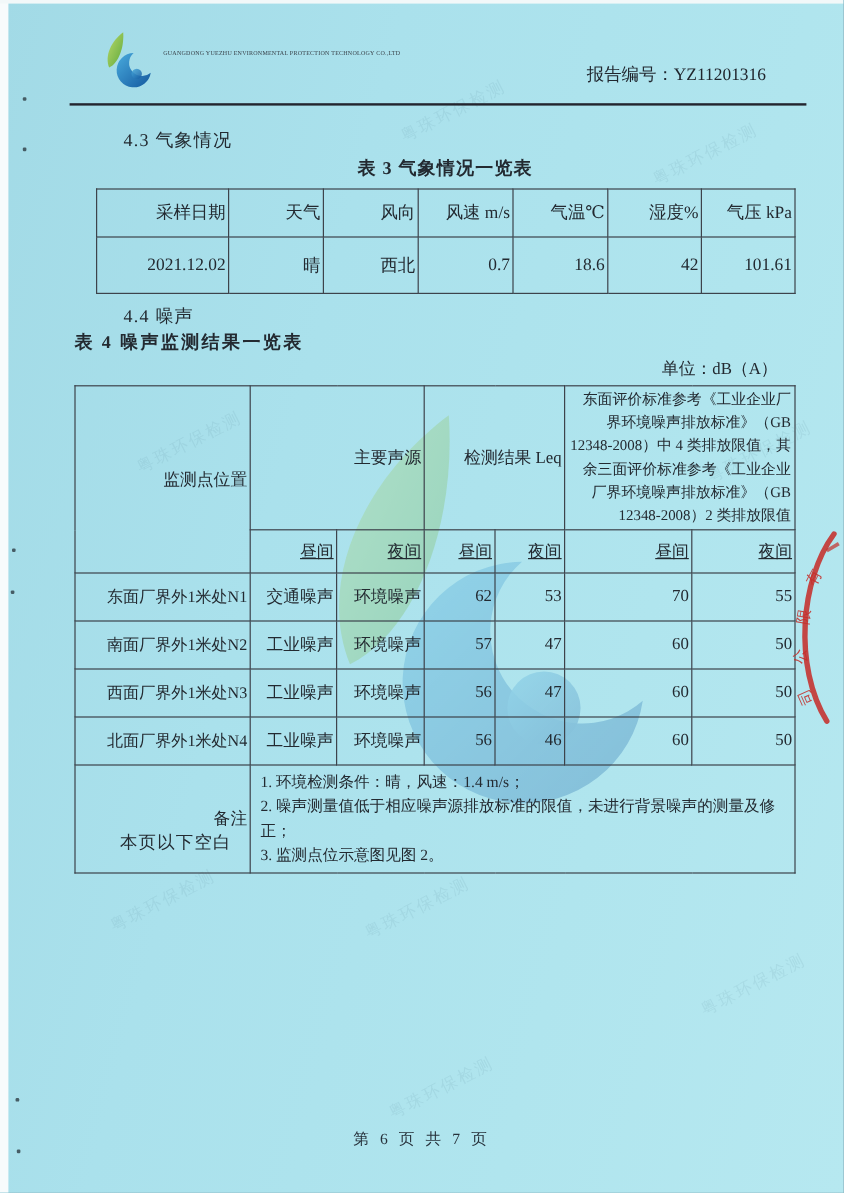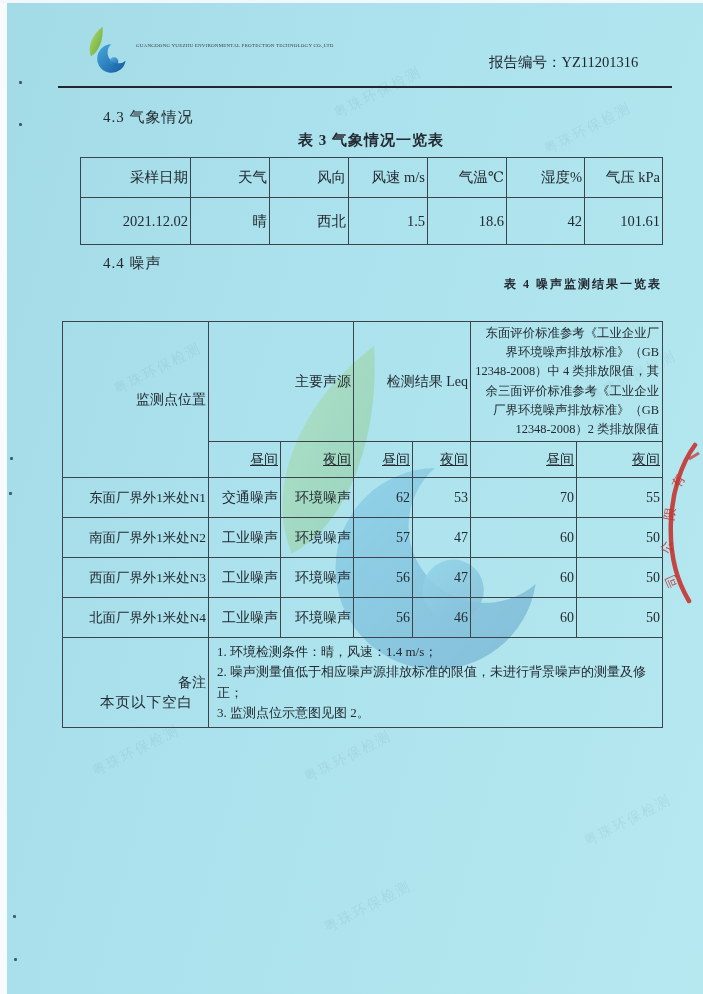--- a/index.html
+++ b/index.html
@@ -22,21 +22,21 @@
   .company{position:absolute;left:136px;top:41px;}
   .company-cn{font-size:17px;font-weight:bold;font-style:italic;letter-spacing:1px;color:#1d232b;}
   .company-en{font-size:5px;letter-spacing:.2px;color:#39424a;margin-top:2px;}
   .report-no{position:absolute;left:489px;top:53px;font-size:14.5px;color:#20262e;}
   .rule{position:absolute;left:58px;top:86px;width:614px;height:2.2px;background:#23252e;}
 
   
   .h-43{position:absolute;left:103px;top:108px;font-size:15px;letter-spacing:1px;}
   .t3-title{position:absolute;left:80px;top:131px;width:582px;text-align:center;font-weight:bold;font-size:15px;letter-spacing:1px;}
   .h-44{position:absolute;left:103px;top:254px;font-size:15px;letter-spacing:1px;}
-  .t4-title{position:absolute;left:62px;top:276px;width:600px;text-align:right;font-weight:bold;font-size:12px;letter-spacing:2px;}
+  .t4-title{position:absolute;left:62px;top:276px;width:600px;text-align:left;font-weight:bold;font-size:15px;letter-spacing:2px;}
   .unit{position:absolute;left:62px;top:299px;width:586px;text-align:right;font-size:14px;}
 
   
   table{border-collapse:collapse;table-layout:fixed;}
   td,th{border:1.6px solid #3d434b;text-align:right;vertical-align:middle;font-weight:normal;background:transparent;padding:0 2px;box-sizing:border-box;}
   .t3{position:absolute;left:80px;top:157px;width:582px;font-size:14.5px;z-index:2;}
   .t3 .hrow td{height:40px;}
   .t3 .drow td{height:47px;}
   .t4{position:absolute;left:62px;top:321px;width:600px;font-size:14px;z-index:2;}
   .t4 .std{font-size:12.4px;line-height:1.55;padding:2px 3px;}
@@ -131,30 +131,31 @@
       <td>风向</td>
       <td>风速 m/s</td>
       <td>气温℃</td>
       <td>湿度%</td>
       <td>气压 kPa</td>
     </tr>
     <tr class="drow">
       <td>2021.12.02</td>
       <td>晴</td>
       <td>西北</td>
-      <td>1.5</td>
+      <td>0.7</td>
       <td>18.6</td>
       <td>42</td>
       <td>101.61</td>
     </tr>
   </tbody>
     </table>
 
   <div class="h-44">4.4  噪声</div>
   <div class="t4-title">表 4   噪声监测结果一览表</div>
+  <div class="unit">单位：dB（A）</div>
 
   <table class="t4">
     <colgroup>
       <col style="width:146px">
         <col style="width:72px">
         <col style="width:73px">
         <col style="width:59px">
       <col style="width:58px">
         <col style="width:106px">
         <col style="width:86px">
@@ -215,20 +216,21 @@
       <td colspan="6" class="remarks">
         <div>1. 环境检测条件：晴，风速：1.4 m/s；</div>
         <div>2. 噪声测量值低于相应噪声源排放标准的限值，未进行背景噪声的测量及修正；</div>
         <div>3. 监测点位示意图见图 2。</div>
       </td>
     </tr>
   </tbody>
     </table>
 
   <div class="blank-note">本页以下空白</div>
+  <div class="footer">第 6 页 共 7 页</div>
 
   <svg class="stamp" viewBox="0 0 54 172">
     <path d="M46 8 C18 46 12 118 40 164" stroke="#c5302c" stroke-width="4.5" fill="none" stroke-linecap="round" opacity=".88"></path>
     <path d="M40 22 L50 16" stroke="#c5302c" stroke-width="3" opacity=".7"></path>
     <text x="30" y="52" transform="rotate(-62 30 52)">有</text>
     <text x="24" y="84" transform="rotate(-80 24 84)">限</text>
     <text x="23" y="116" transform="rotate(-98 23 116)">公</text>
     <text x="29" y="148" transform="rotate(-114 29 148)">司</text>
   </svg>
 

